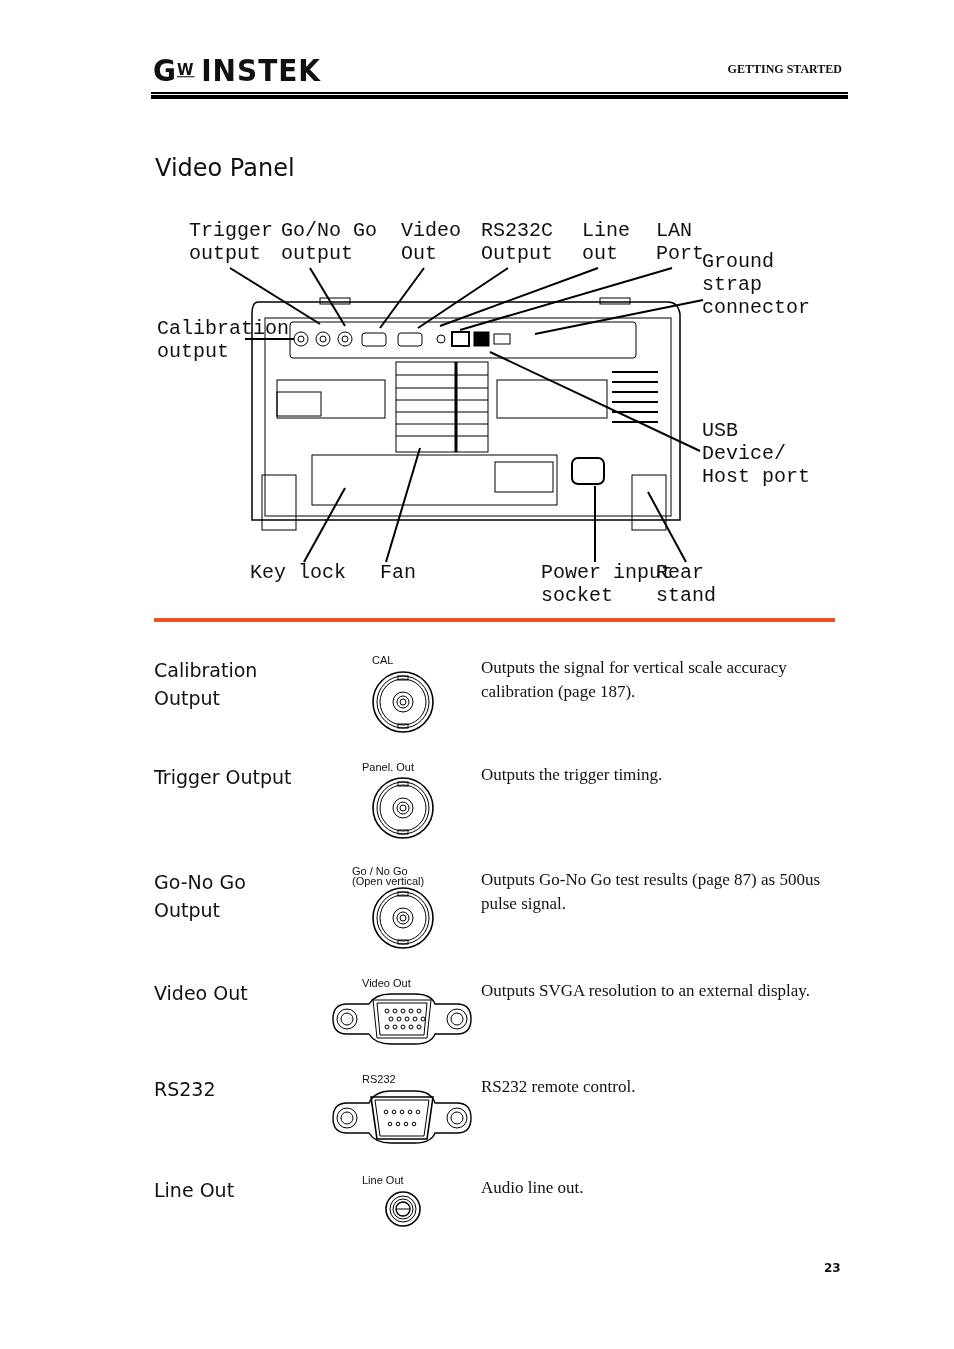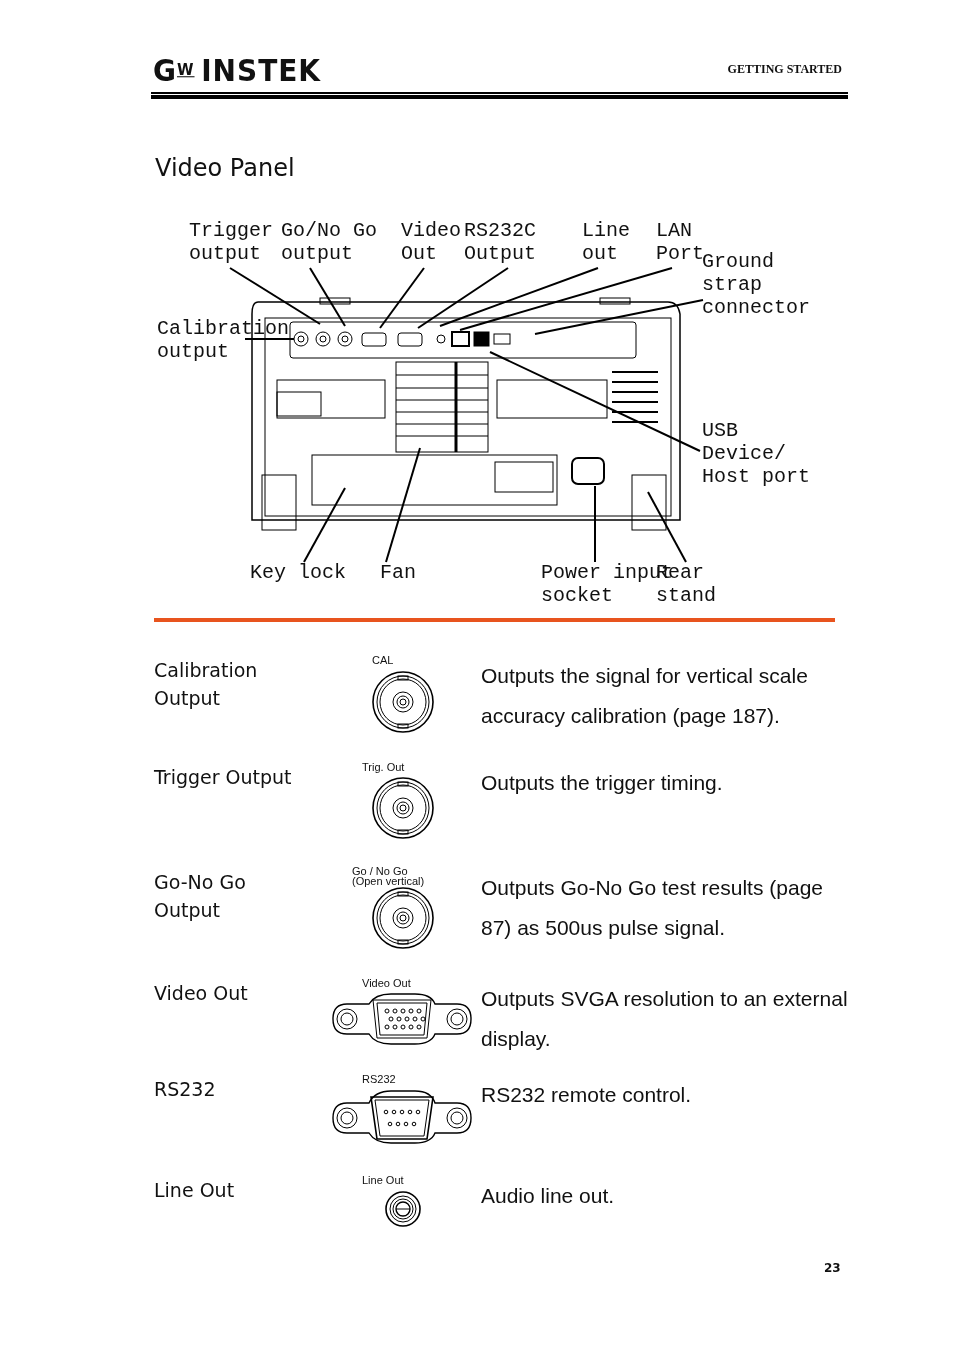--- a/index.html
+++ b/index.html
@@ -7,21 +7,21 @@
   .abs{position:absolute;}
   .logo{left:153px;top:55px;font-family:"DejaVu Sans",sans-serif;font-weight:bold;font-size:28px;letter-spacing:1px;transform:scaleY(1.05);}
   .logo .w{font-size:15px;text-decoration:underline;vertical-align:6px;}
   .section{right:112px;top:62px;font-family:Liberation Serif, serif;font-weight:bold;font-size:12px;}
   .rule-thin{left:151px;top:92px;width:697px;height:2px;background:#000;}
   .rule-thick{left:151px;top:95px;width:697px;height:4px;background:#000;}
   .title{left:155px;top:154px;font-size:24px;font-family:"DejaVu Sans",sans-serif;}
   .lbl{font-size:20px;line-height:23px;font-family:Liberation Mono, monospace;}
   .orange{left:154px;top:618px;width:681px;height:4px;background:#e8541e;}
   .row-name{left:154px;font-size:19px;line-height:28px;font-family:"DejaVu Sans",sans-serif;}
-  .row-desc{left:481px;font-size:21px;line-height:40px;font-family:Liberation Sans, sans-serif;width:370px;}
+  .row-desc{left:481px;font-size:17px;line-height:24px;font-family:Liberation Serif, serif;width:370px;}
   .cap{font-family:"Liberation Sans",sans-serif;font-size:11px;text-align:left;}
   .pagenum{left:824px;top:1261px;font-weight:bold;font-size:12px;}
 </style>
 </head>
 <body>
 
 <div class="abs logo">
   <span>G</span><span class="w">W</span> <span>INSTEK</span>
 </div>
 <div class="abs section">GETTING STARTED</div>
@@ -108,21 +108,21 @@
     <div>output</div>
   </div>
 <div class="abs lbl" style="left:281px;top:219px">
     <div>Go/No Go</div>
     <div>output</div>
   </div>
 <div class="abs lbl" style="left:401px;top:219px">
     <div>Video</div>
     <div>Out</div>
   </div>
-<div class="abs lbl" style="left:464px;top:219px">
+<div class="abs lbl" style="left:481px;top:219px">
     <div>RS232C</div>
     <div>Output</div>
   </div>
 <div class="abs lbl" style="left:582px;top:219px">
     <div>Line</div>
     <div>out</div>
   </div>
 <div class="abs lbl" style="left:656px;top:219px">
     <div>LAN</div>
     <div>Port</div>
@@ -173,21 +173,21 @@
       <circle cx="33" cy="33" r="3"></circle>
       <rect x="28" y="7" width="10" height="4"></rect>
       <rect x="28" y="55" width="10" height="4"></rect>
     </g>
 </svg>
 <div class="abs row-desc" style="top:656px">Outputs the signal for vertical scale accuracy calibration (page 187).</div>
 
 <div class="abs row-name" style="top:763px">
     <div>Trigger Output</div>
   </div>
-<div class="abs cap" style="left:362px;top:761px;width:80px">Trig. Out</div>
+<div class="abs cap" style="left:362px;top:761px;width:80px">Panel. Out</div>
 <svg class="abs" style="left:370px;top:775px" width="66" height="66">
   <g fill="none" stroke="#000">
       <circle cx="33" cy="33" r="30" stroke-width="1.6"></circle>
       <circle cx="33" cy="33" r="26"></circle>
       <circle cx="33" cy="33" r="23"></circle>
       <circle cx="33" cy="33" r="10"></circle>
       <circle cx="33" cy="33" r="6"></circle>
       <circle cx="33" cy="33" r="3"></circle>
       <rect x="28" y="7" width="10" height="4"></rect>
       <rect x="28" y="55" width="10" height="4"></rect>

